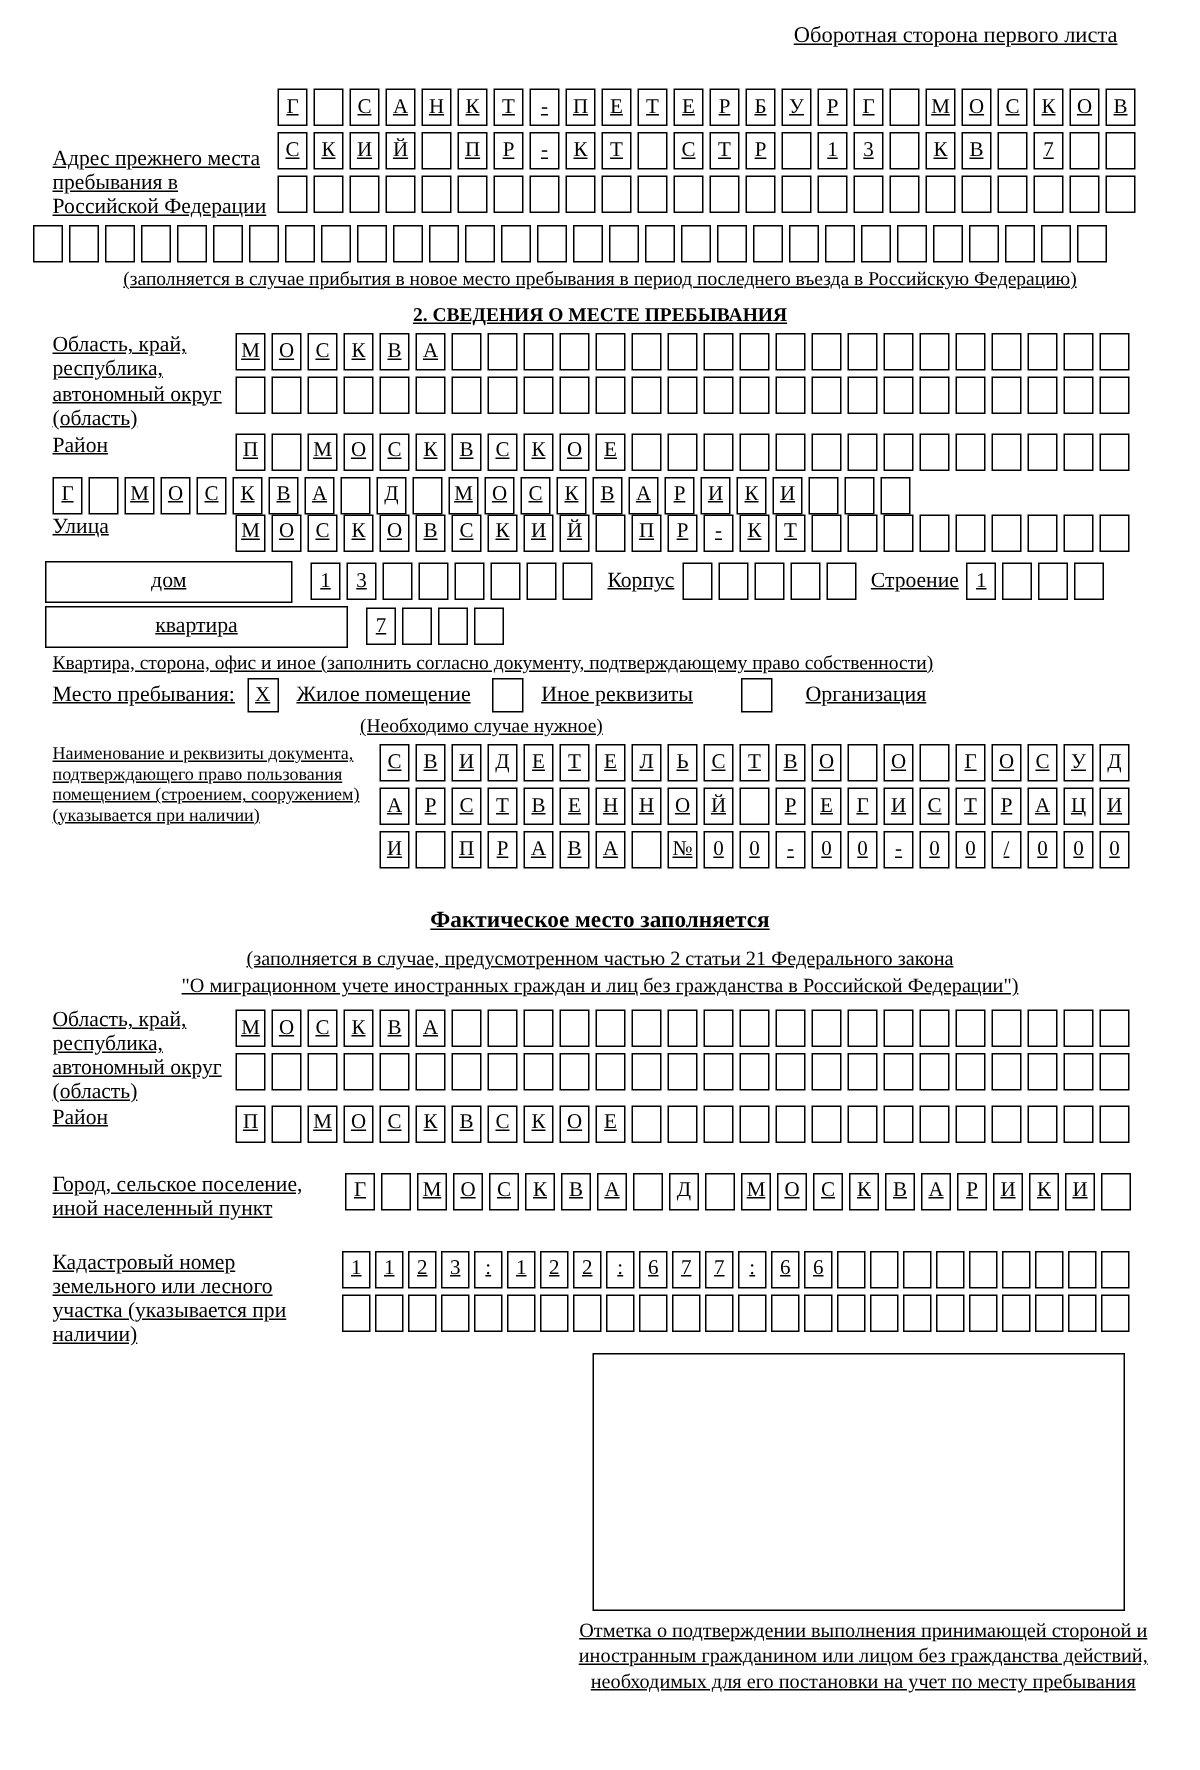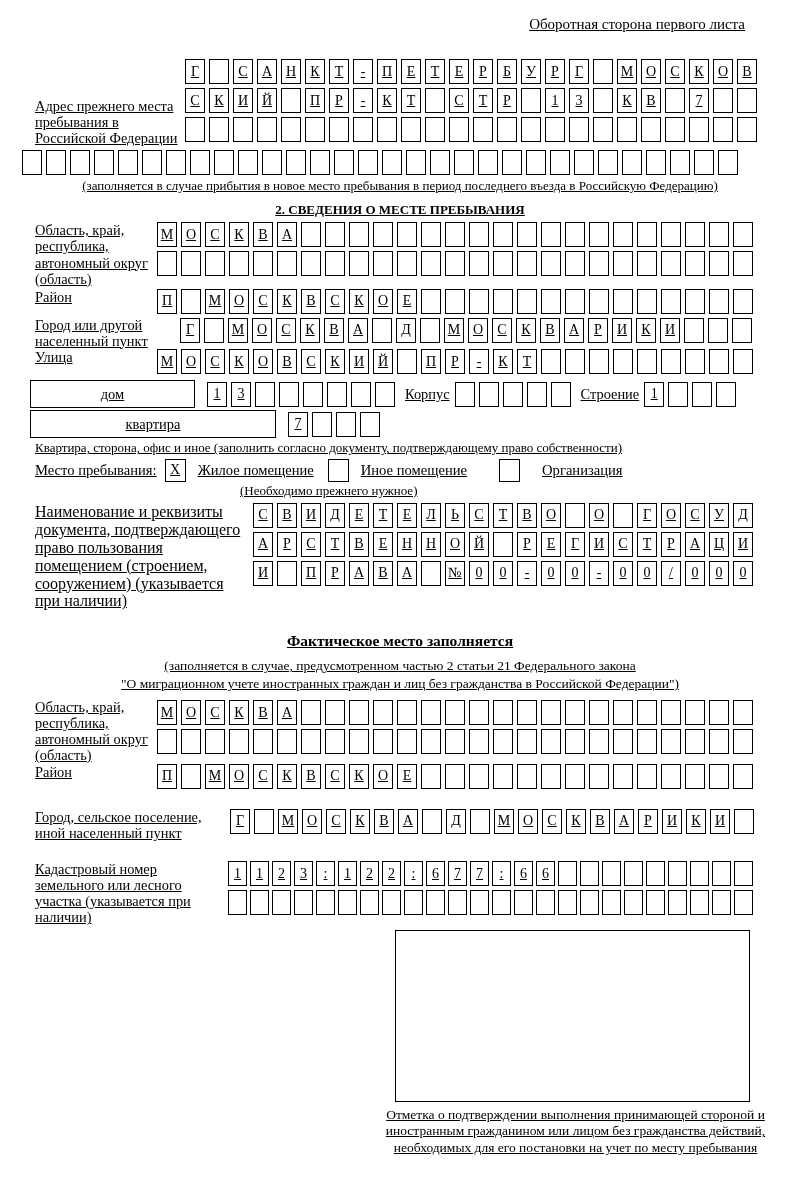--- a/index.html
+++ b/index.html
@@ -12,21 +12,21 @@
         display:flex;align-items:center;justify-content:center;font-size:14px;line-height:1;}
   .cells.small{gap:3px}
   .cells.small .cell{width:19px;}
   .rows .cells{margin-bottom:4px;}
   
   .field{display:flex;align-items:flex-start;margin-left:35px;}
   .flabel{box-sizing:border-box;padding-right:6px;font-size:14.4px;line-height:1.12;}
   .lw150{flex:0 0 150px;width:150px;}
   .lw122{flex:0 0 122px;width:122px;}
   .lw145{flex:0 0 145px;width:145px;}
-  .lw218{flex:0 0 218px;width:218px;font-size:16px;}
+  .lw218{flex:0 0 218px;width:218px;font-size:12px;}
   .lw195{flex:0 0 195px;width:195px;}
   .lw193{flex:0 0 193px;width:193px;}
   .caption{font-size:13px;line-height:1.25;}
   .center{text-align:center;}
   .secttitle{font-size:13px;font-weight:bold;text-align:center;margin:8px 0 0 0;}
   .facttitle{font-size:15.5px;font-weight:bold;text-align:center;margin-top:22px;}
   .factsub{font-size:13.5px;text-align:center;margin-top:8px;}
   .factsub2{margin-top:2px;}
   
   .f-prev{margin-top:26px;align-items:flex-end;}
@@ -40,21 +40,21 @@
   .f-region2{margin-top:8px;}
   .f-region2 .flabel{line-height:1.1;}
   .f-district2{margin-top:0px;}
   .f-settlement{margin-top:20px;}
   .f-cadastral{margin-top:20px;}
   
   .houserow{display:flex;align-items:center;margin-left:30px;margin-top:6px;}
   .labelbox{box-sizing:border-box;border:1.5px solid #000;height:28px;display:flex;
             align-items:center;justify-content:center;font-size:14.5px;}
   .dombox{width:165px;}
-  .aptbox{width:246px;}
+  .aptbox{width:202px;}
   .houserow .cells{margin-left:12px;}
   .inline-label{margin-left:10px;font-size:14.4px;}
   .inline-label + .cells{margin-left:5px;}
   .housenote,.aptnote{margin-left:35px;margin-top:2px;}
   .aptrow{margin-top:2px;}
   
   .stayrow{display:flex;align-items:center;margin-left:35px;margin-top:2px;font-size:14.6px;}
   .checkbox{box-sizing:border-box;width:21px;height:23px;border:1.5px solid #000;
             display:flex;align-items:center;justify-content:center;font-size:14px;}
   .cb1{margin-left:8px;} .ol1{margin-left:12px;}
@@ -277,21 +277,20 @@
         <span class="cell"></span>
         <span class="cell"></span>
         <span class="cell"></span>
         <span class="cell"></span>
         <span class="cell"></span>
         <span class="cell"></span>
       </div>
   </div>
 
   <div class="field f-city">
-    <div class="flabel lw145">Город или другой населенный пункт</div>
     <div class="cells">
         <span class="cell">Г</span>
         <span class="cell"></span>
         <span class="cell">М</span>
         <span class="cell">О</span>
         <span class="cell">С</span>
         <span class="cell">К</span>
         <span class="cell">В</span>
         <span class="cell">А</span>
         <span class="cell"></span>
@@ -382,25 +381,25 @@
         <span class="cell"></span>
       </div>
   </div>
   <div class="caption aptnote">Квартира, сторона, офис и иное (заполнить согласно документу, подтверждающему право собственности)</div>
 
   <div class="stayrow">
     <div>Место пребывания:</div>
     <div class="checkbox cb1">X</div>
     <div class="ol1">Жилое помещение</div>
     <div class="checkbox cb2"></div>
-    <div class="ol2">Иное помещение</div>
+    <div class="ol2">Иное реквизиты</div>
     <div class="checkbox cb3"></div>
     <div class="ol3">Организация</div>
   </div>
-  <div class="caption staynote">(Необходимо прежнего нужное)</div>
+  <div class="caption staynote">(Необходимо случае нужное)</div>
 
   <div class="field f-document">
     <div class="flabel lw218">Наименование и реквизиты документа, подтверждающего право пользования помещением (строением, сооружением) (указывается при наличии)</div>
     <div class="rows">
       <div class="cells">
           <span class="cell">С</span>
           <span class="cell">В</span>
           <span class="cell">И</span>
           <span class="cell">Д</span>
           <span class="cell">Е</span>

